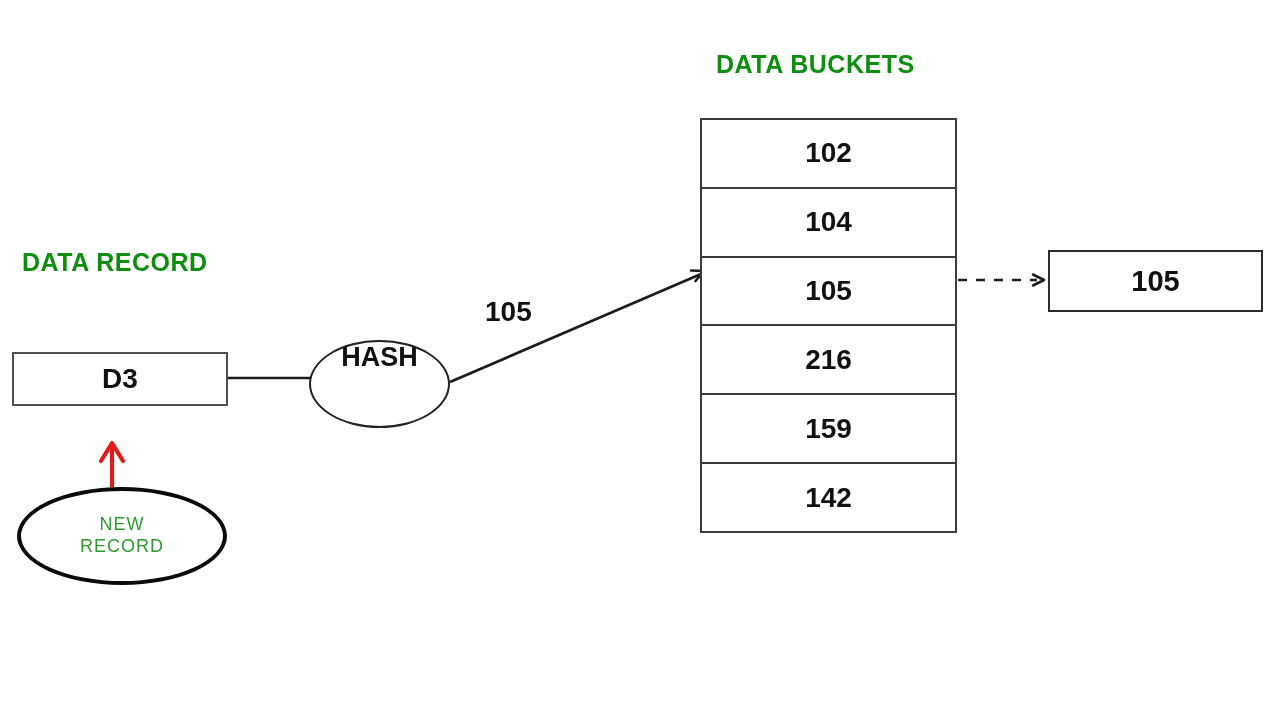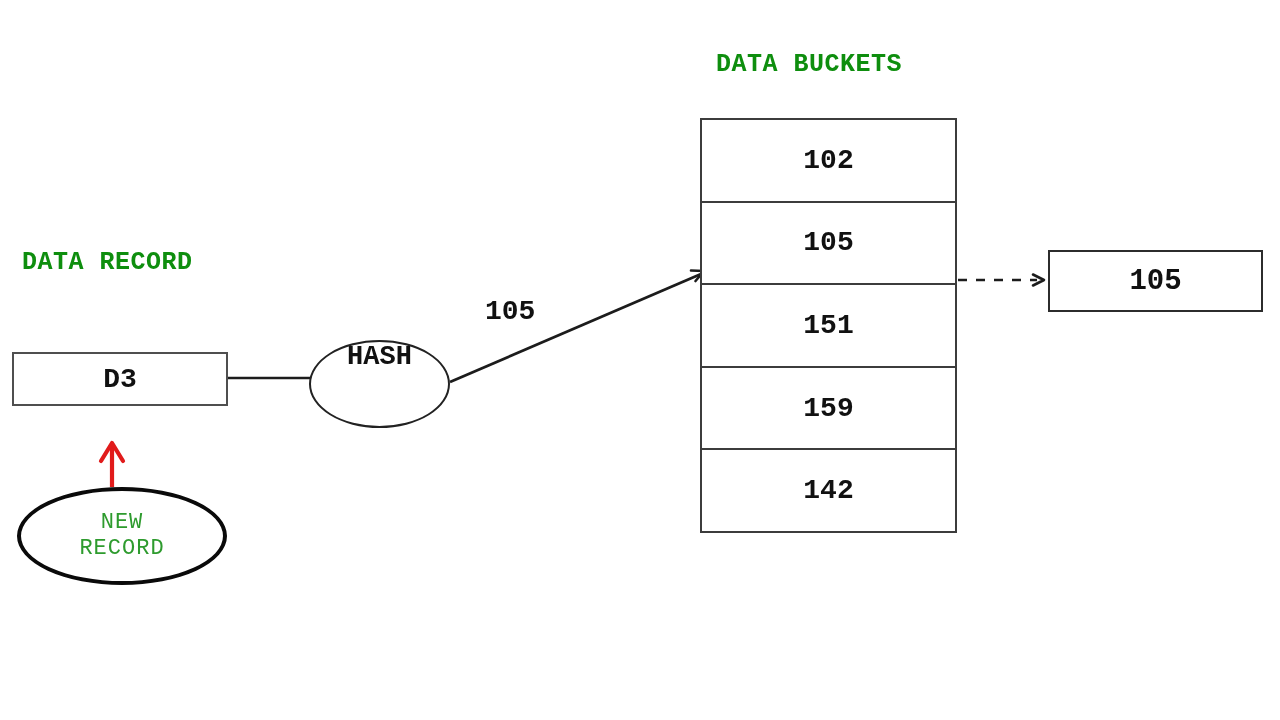--- a/index.html
+++ b/index.html
@@ -13,21 +13,21 @@
   html, body { background: #ffffff; }
   .canvas {
     position: relative;
     width: 1280px;
     height: 720px;
     background: #ffffff;
     overflow: hidden;
     font-family: "Liberation Sans", "DejaVu Sans", sans-serif;
     color: #111;
   }
-  .abs { position: absolute; font-family: Liberation Mono, monospace; }
+  .abs { position: absolute; }
 
   .heading {
     font-weight: 700;
     font-size: 25px;
     letter-spacing: 0.5px;
     color: var(--green);
     white-space: nowrap;
   }
   #title-data-buckets { left: 716px; top: 50px; }
   #label-data-record  { left: 22px;  top: 248px; }
@@ -96,21 +96,21 @@
     left: 17px; top: 487px;
     width: 210px; height: 98px;
     border: 4px solid #0a0a0a;
     border-radius: 50%;
     display: flex;
     flex-direction: column;
     align-items: center;
     justify-content: center;
     background: #fff;
     color: var(--green-light);
-    font-size: 22px;
+    font-size: 18px;
     letter-spacing: 1px;
     line-height: 1.2;
     text-align: center;
   }
 
   .hash-value-label {
     left: 485px; top: 296px;
     font-weight: 700;
     font-size: 28px;
   }
@@ -149,22 +149,23 @@
   <div class="abs record-box">
     <span>D3</span>
   </div>
 
   <div class="abs hash-ellipse">
     <span>HASH</span>
   </div>
 
   <div class="abs bucket-table">
     <div class="bucket-row">102</div>
+    <div class="bucket-row">104</div>
     <div class="bucket-row">105</div>
-    <div class="bucket-row">151</div>
+    <div class="bucket-row">216</div>
     <div class="bucket-row">159</div>
     <div class="bucket-row">142</div>
   </div>
 
   <div class="abs result-box">
     <span>105</span>
   </div>
 
   <div class="abs new-record-ellipse">
     <span>NEW</span>

